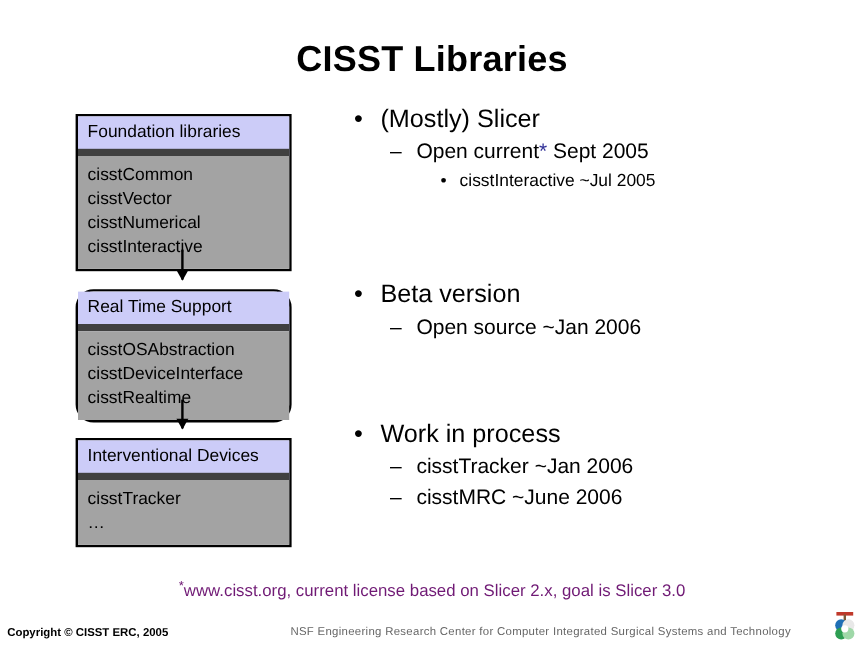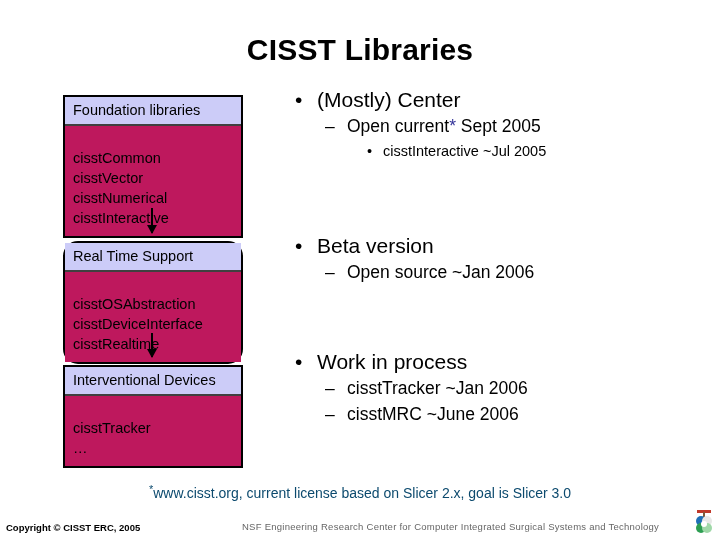--- a/index.html
+++ b/index.html
@@ -40,30 +40,30 @@
   }
   .lib-box {
     position: absolute;
     left: 0;
     width: 180px;
     border: 2px solid #000000;
     box-sizing: border-box;
   }
   .lib-box .box-header {
     background: #ccccf8;
-    border-bottom: 2px solid #404040;
+    border-bottom: 6px solid #404040;
     font-size: 14.5px;
     line-height: 16px;
     padding: 5px 0 6px 8px;
     color: #000;
     white-space: nowrap;
   }
   .lib-box .box-body {
-    background: #be185d;
-    padding: 22px 0 8px 8px;
+    background: #a3a3a3;
+    padding: 6px 0 8px 8px;
   }
   .lib-box .box-body .item {
     font-size: 14.5px;
     line-height: 20px;
     color: #000;
     white-space: nowrap;
   }
 
   .box-foundation { top: 0px; }
   .box-realtime   { top: 146px; border-radius: 15px; }
@@ -144,21 +144,21 @@
 
   
   .footnote {
     position: absolute;
     left: 0;
     top: 480px;
     width: 720px;
     text-align: center;
     font-size: 14px;
     line-height: 18px;
-    color: #0c4a6e;
+    color: #701a75;
     white-space: nowrap;
   }
   .footnote .sup {
     font-size: 11px;
     vertical-align: 5px;
   }
 
   
   .copyright {
     position: absolute;
@@ -229,21 +229,21 @@
       <div class="item">…</div>
     </div>
   </div>
 
 </div>
 
 <div class="content">
 
   <div class="grp grp-stable">
     <div class="lvl1">
-      <span class="bul">•</span><span>(Mostly) Center</span>
+      <span class="bul">•</span><span>(Mostly) Slicer</span>
     </div>
     <div class="lvl2">
       <span class="bul">–</span><span>Open current</span><span class="star-note">*</span><span> Sept 2005</span>
     </div>
     <div class="lvl3">
       <span class="bul">•</span><span>cisstInteractive ~Jul 2005</span>
     </div>
   </div>
 
   <div class="grp grp-beta">

